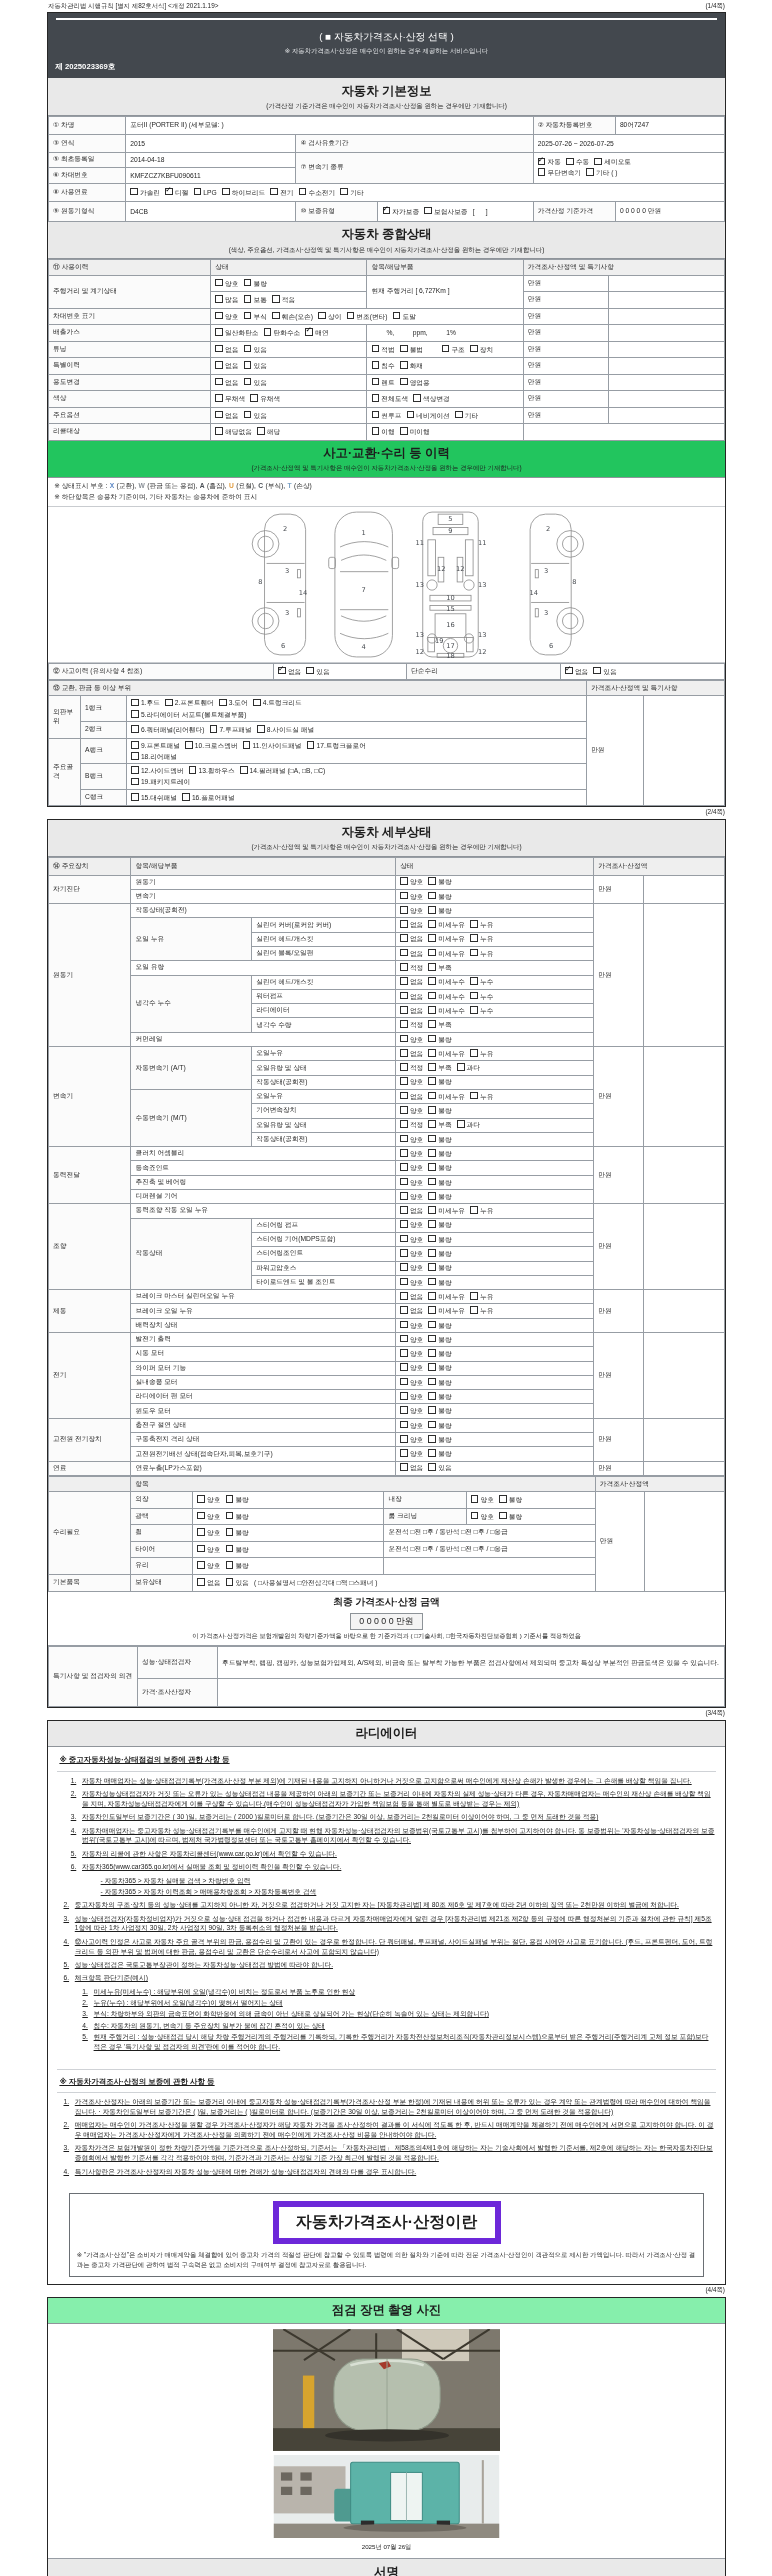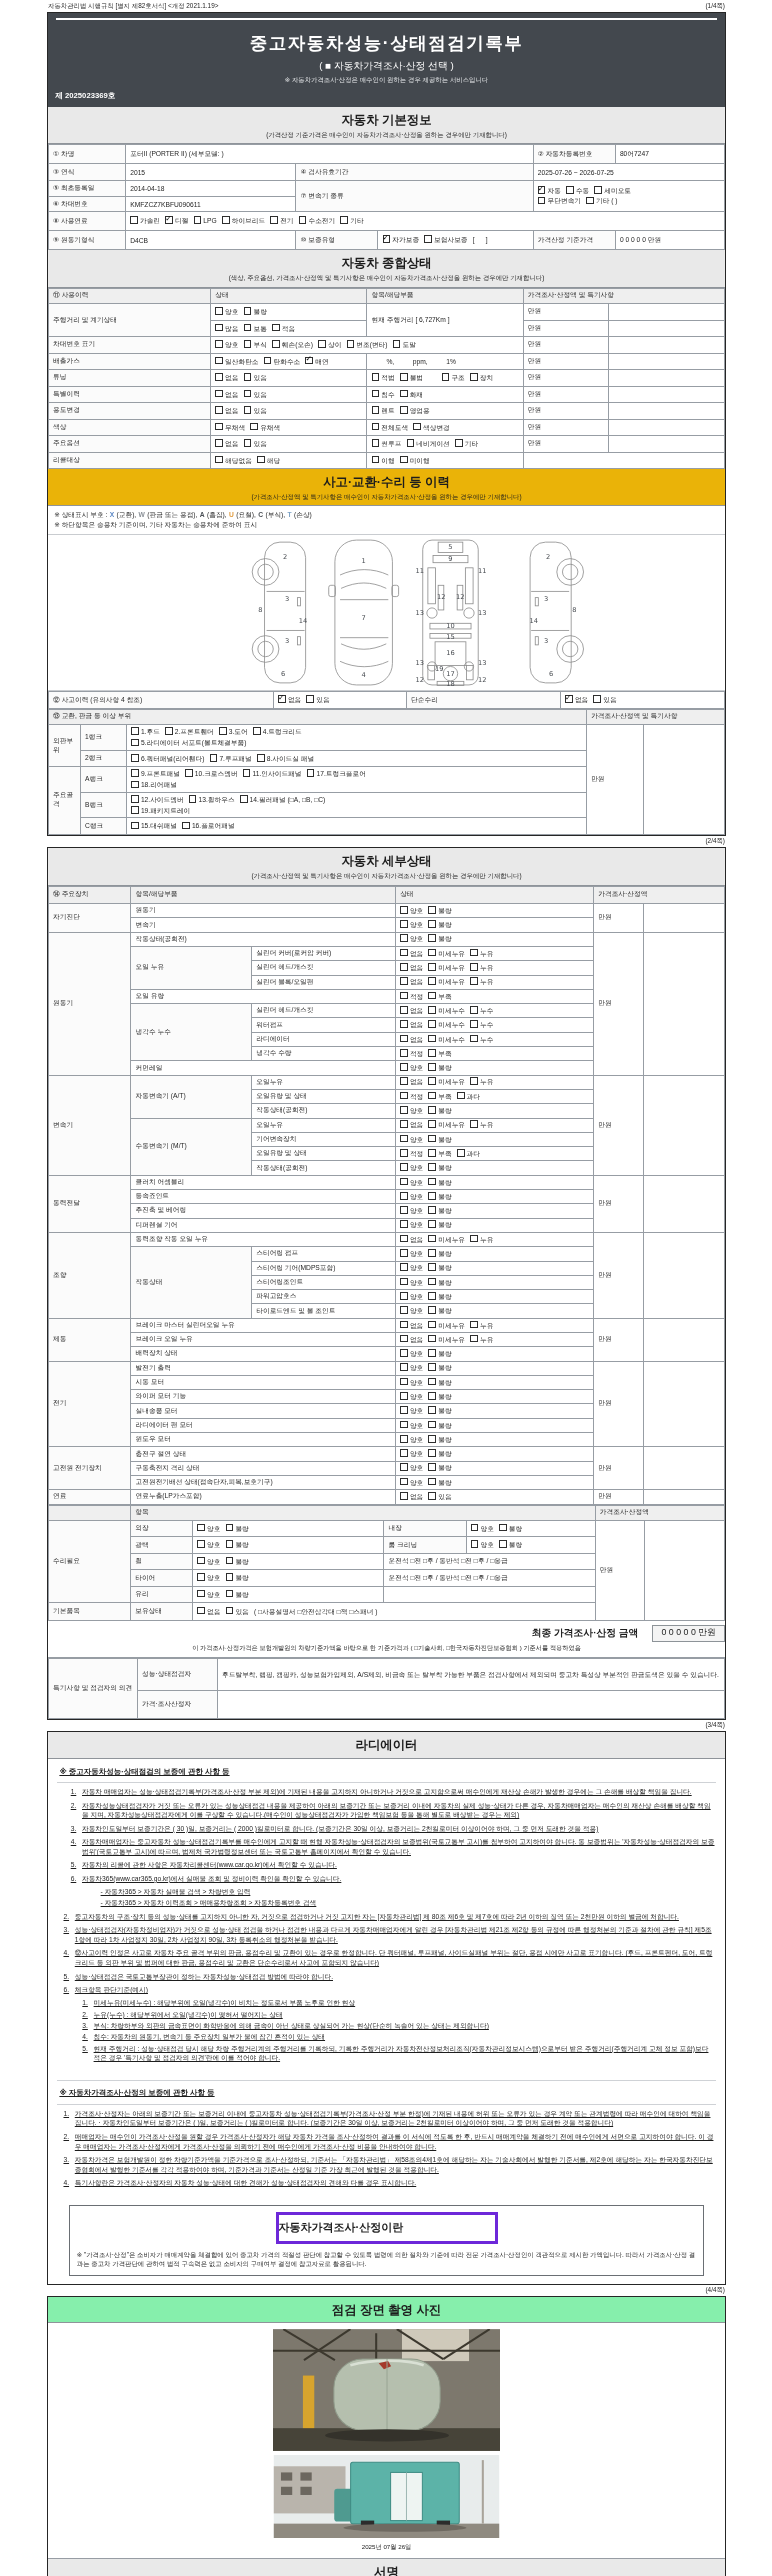--- a/index.html
+++ b/index.html
@@ -39,36 +39,36 @@
   
   .legend{padding:3.6px 6.2px;border-bottom:0.5px solid #c9ccd0;font-size:6.7px;line-height:10.3px;}
   .legend .code{font-weight:bold;margin:0 0.5px;}
   
   .diagwrap{border-bottom:0.5px solid #c9ccd0;padding:2.1px 0 1px;}
   svg text{font-family:"DejaVu Sans",sans-serif;}
   
   table.dt td,table.dt th{height:11.3px;}
   th.dev{background:#fafafa;text-align:left;padding-left:5.2px;}
   
-  .finalrow{display:flex;justify-content:flex-end;align-items:center;gap:14px;padding:4.1px 0 1px;}
+  .finalrow{display:flex;justify-content:flex-start;align-items:center;gap:4px;padding:4.1px 0 1px;flex-direction:column;}
   .finallabel{font-size:9.8px;font-weight:bold;}
   .finalamt{font-size:8.8px;border:0.5px solid #8d9398;background:#f4f4f4;padding:1.5px 8.2px;}
   .finalnote{text-align:center;font-size:6.2px;padding:1px 0 4.1px;border-bottom:0.5px solid #979da4;}
   
   .notice{padding:3.1px 9.3px 5.2px;text-decoration:underline;}
   .nheading{font-size:7.5px;font-weight:bold;padding:5.2px 2.1px;border-bottom:0.5px solid #cfd2d6;margin-bottom:4.1px;}
   .nheading.second{border-top:0.5px solid #cfd2d6;margin-top:17px;padding-top:7.2px;}
   .nitem{display:flex;margin:3.6px 0 3.6px 13.4px;font-size:6.7px;line-height:9.8px;}
   .nitem.lb{margin-left:6.2px;}
   .nitem .nnum{width:11.3px;flex:none;}
   .nitem .nbody{flex:1;}
   
   .pbox{margin:8.2px 20.6px 7.2px;border:0.5px solid #6a6f74;padding:5.2px 7.2px 6.2px;}
-  .pbox-title{width:216px;margin:1px auto 6.2px;border:3px solid #6d28d9;
-      font-size:11px;font-weight:bold;padding:5.2px 0;}
+  .pbox-title{width:216px;margin:1px auto 6.2px;border:6px solid #6d28d9;text-align:center;
+      font-size:16px;font-weight:bold;padding:5.2px 0;}
   .pbox-body{font-size:6.4px;line-height:9.8px;}
   
   .photos{padding:5.2px 0 3.1px;text-align:center;}
   .photo{display:block;margin:0 auto 4.1px;}
   .photodate{font-size:6.2px;text-align:center;padding:1px 0 3.1px;}
   .sigblock{border-top:0.5px solid #979da4;}
   .sigtext{font-size:6.4px;text-align:center;line-height:10.3px;padding:3.1px 0 4.1px;}
 </style>
 </head>
 <body>
@@ -76,21 +76,20 @@
 <div class="doc">
 
   <div class="topline">
     <span>자동차관리법 시행규칙 [별지 제82호서식] &lt;개정 2021.1.19&gt;</span>
     <span>(1/4쪽)</span>
   </div>
 
   <div class="sheet">
     <div class="mast" style="background: rgb(67, 72, 78);">
       <div class="mast-line"></div>
-      <div class="mast-title">중고자동차성능·상태점검기록부</div>
       <div class="mast-sub">( ■ 자동차가격조사·산정 선택 )</div>
       <div class="mast-note">※ 자동차가격조사·산정은 매수인이 원하는 경우 제공하는 서비스입니다</div>
       <div class="mast-docno">제 2025023369호</div>
     </div>
 
     <div class="sechead" style="background: rgb(233, 233, 233);">
       <div class="t">자동차 기본정보</div>
       <div class="s">(가격산정 기준가격은 매수인이 자동차가격조사·산정을 원하는 경우에만 기재합니다)</div>
     </div>
 
@@ -226,21 +225,21 @@
       </tr>
       <tr style="height:16.5px">
         <th>리콜대상</th>
         <td><span class="opt"><span class="cb"></span><span class="cbl">해당없음</span></span><span class="opt"><span class="cb"></span><span class="cbl">해당</span></span></td>
         <td><span class="opt"><span class="cb"></span><span class="cbl">이행</span></span><span class="opt"><span class="cb"></span><span class="cbl">미이행</span></span></td>
         <td colspan="2"></td>
       </tr>
     </tbody>
       </table>
 
-    <div class="sechead" style="background: #eab308;">
+    <div class="sechead" style="background: #22c55e;">
       <div class="t">사고·교환·수리 등 이력</div>
       <div class="s">(가격조사·산정액 및 특기사항은 매수인이 자동차가격조사·산정을 원하는 경우에만 기재합니다)</div>
     </div>
 
     <div class="legend">
       <div><span>※ 상태표시 부호 : </span><span id="legend-codes"><span class="code" style="color: rgb(91, 135, 197);">X</span><span> (교환), </span><span class="code" style="color: rgb(138, 144, 151);">W</span><span> (판금 또는 용접), </span><span class="code" style="color: rgb(74, 79, 85);">A</span><span> (흠집), </span><span class="code" style="color: rgb(224, 154, 60);">U</span><span> (요철), </span><span class="code" style="color: rgb(74, 79, 85);">C</span><span> (부식), </span><span class="code" style="color: rgb(122, 160, 196);">T</span><span> (손상)</span></span></div>
       <div>※ 하단항목은 승용차 기준이며, 기타 자동차는 승용차에 준하여 표시</div>
     </div>
 
     <div class="diagwrap">

